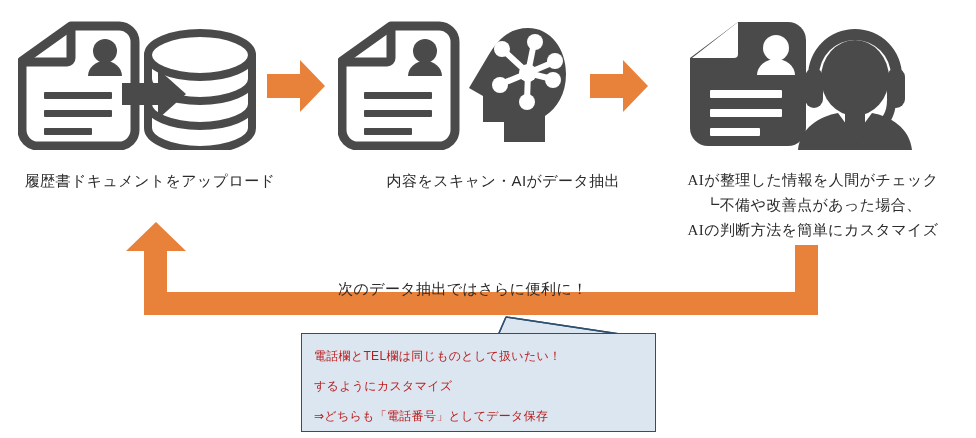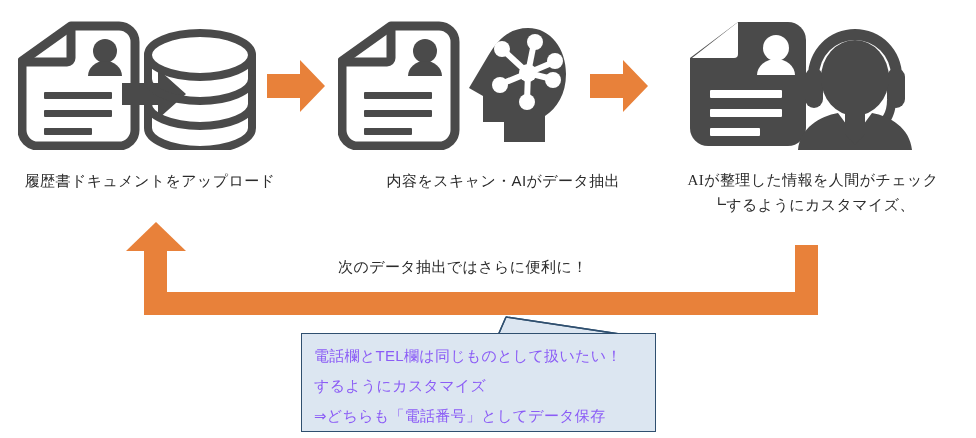--- a/index.html
+++ b/index.html
@@ -48,33 +48,34 @@
     position: absolute;
     background: #E8813A;
   }
   .loop-head { position: absolute; }
   .loop-text {
     position: absolute;
     color: #2b2b2b;
     font-size: 15px;
     letter-spacing: 0.4px;
     white-space: nowrap;
+    margin-top: 22px;
   }
 
   
   .callout {
     position: absolute;
     background: #DCE6F1;
     border: 1.4px solid #2F4F6F;
     box-sizing: border-box;
   }
   .callout-text {
     position: absolute;
-    color: #8b5cf6;
-    font-size: 15px;
+    color: #b91c1c;
+    font-size: 12px;
     line-height: 30px;
     letter-spacing: 0.3px;
     white-space: nowrap;
   }
   .callout-text .ln { display: block; }
   .callout-tail { position: absolute; }
 </style>
 </head>
 <body>
 
@@ -200,21 +201,22 @@
         <ellipse cx="167" cy="60" rx="34" ry="38"></ellipse>
 
         <path d="M110 132 C112 110 132 98 150 95 L167 118 L184 95 C202 98 222 110 224 132 Z"></path>
 
         <path d="M157 95 H177 V116 L167 127 L157 116 Z"></path>
       </g>
     </svg>
   </div>
   <div class="step-label" style="left:650px; top:168px; width:326px;font-family:Liberation Serif, serif;">
     <span class="ln">AIが整理した情報を人間がチェック</span>
-    <span class="ln">┗するようにカスタマイズ、</span>
+    <span class="ln">┗不備や改善点があった場合、</span>
+    <span class="ln">AIの判断方法を簡単にカスタマイズ</span>
   </div>
 
   <div class="loop-bar-v" style="left:795px; top:245px; width:23px; height:70px;"></div>
 
   <div class="loop-bar-h" style="left:144px; top:292px; width:674px; height:23px;"></div>
 
   <div class="loop-bar-v" style="left:144px; top:248px; width:23px; height:52px;"></div>
   <div class="loop-head" style="left:126px; top:222px; width:60px; height:30px;">
     <svg width="60" height="30" viewBox="0 0 60 30">
       <path d="M30 0 L60 29 H0 Z" fill="#E8813A"></path>

